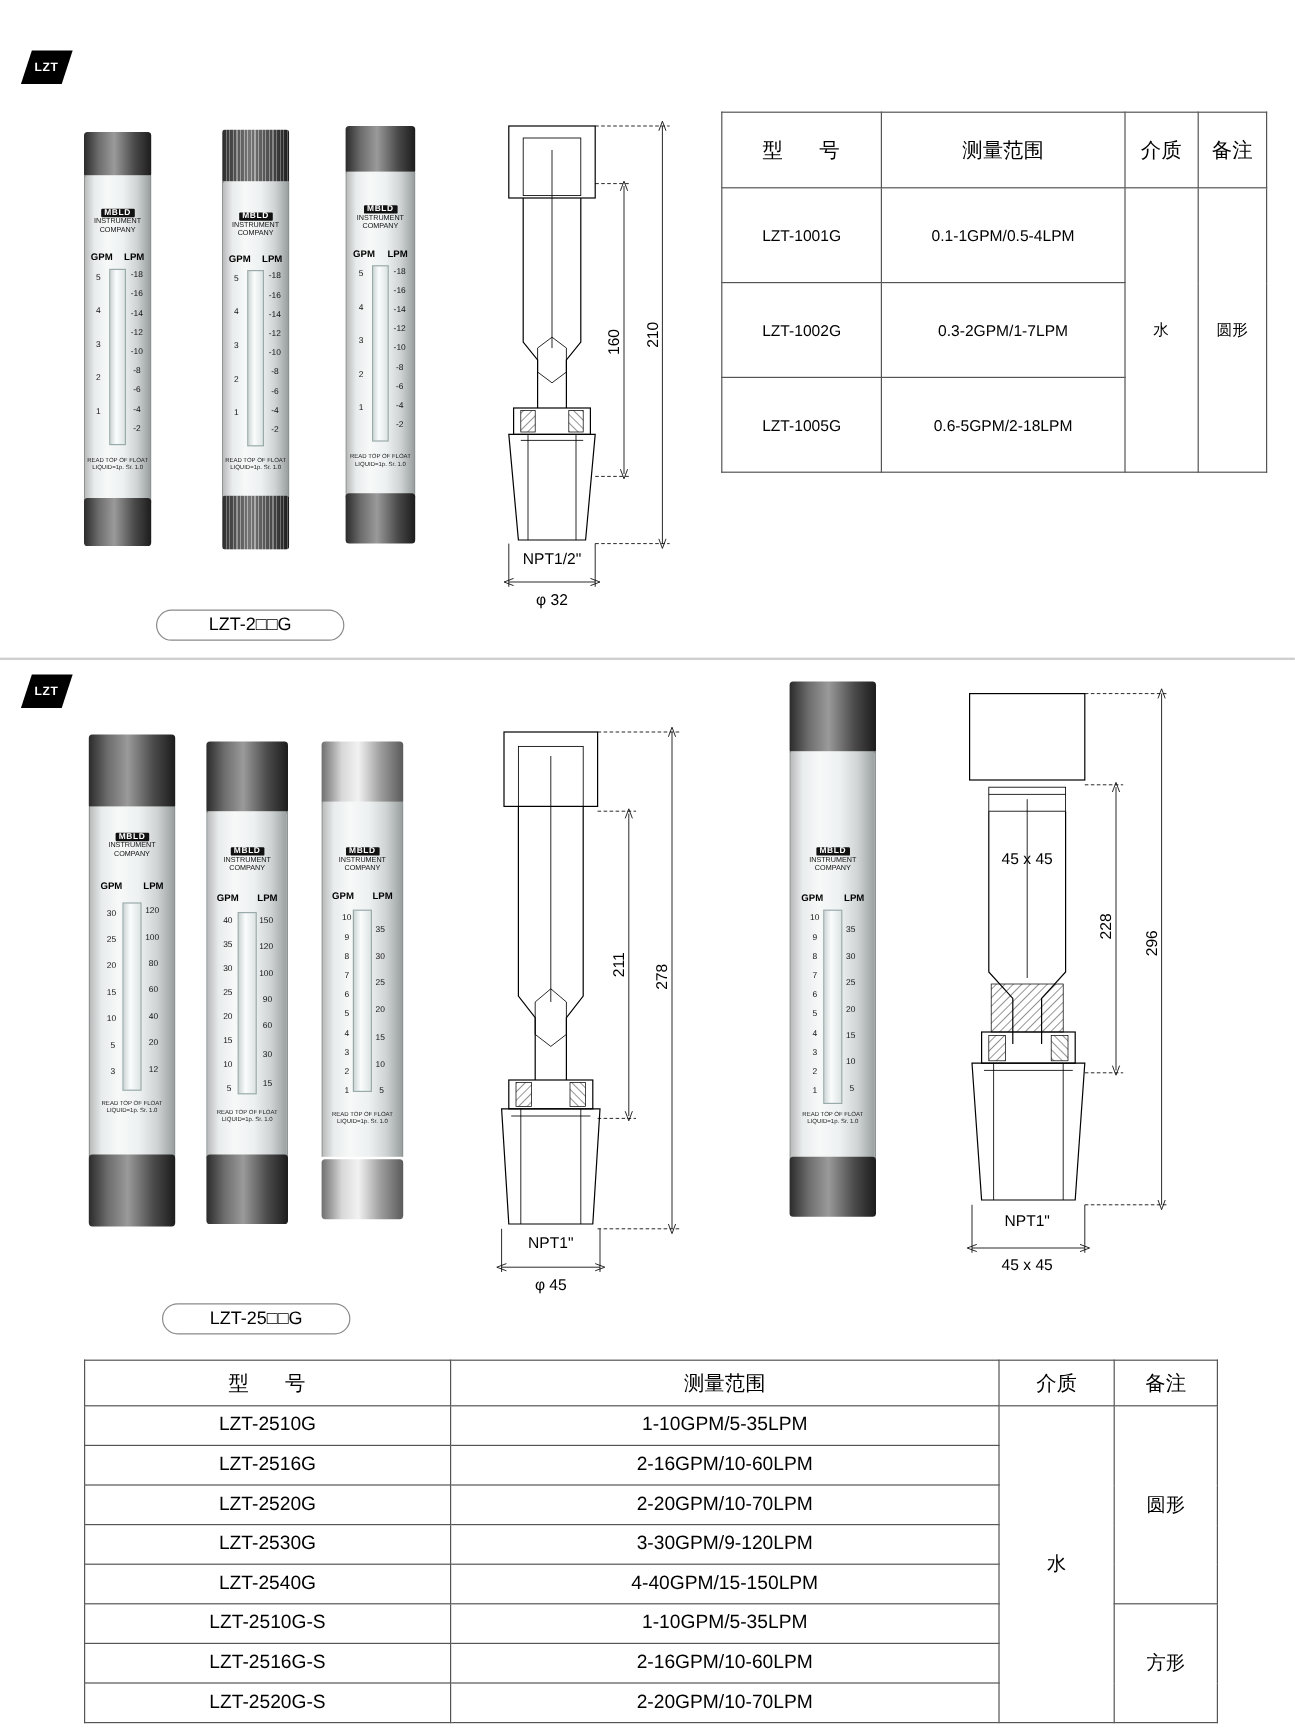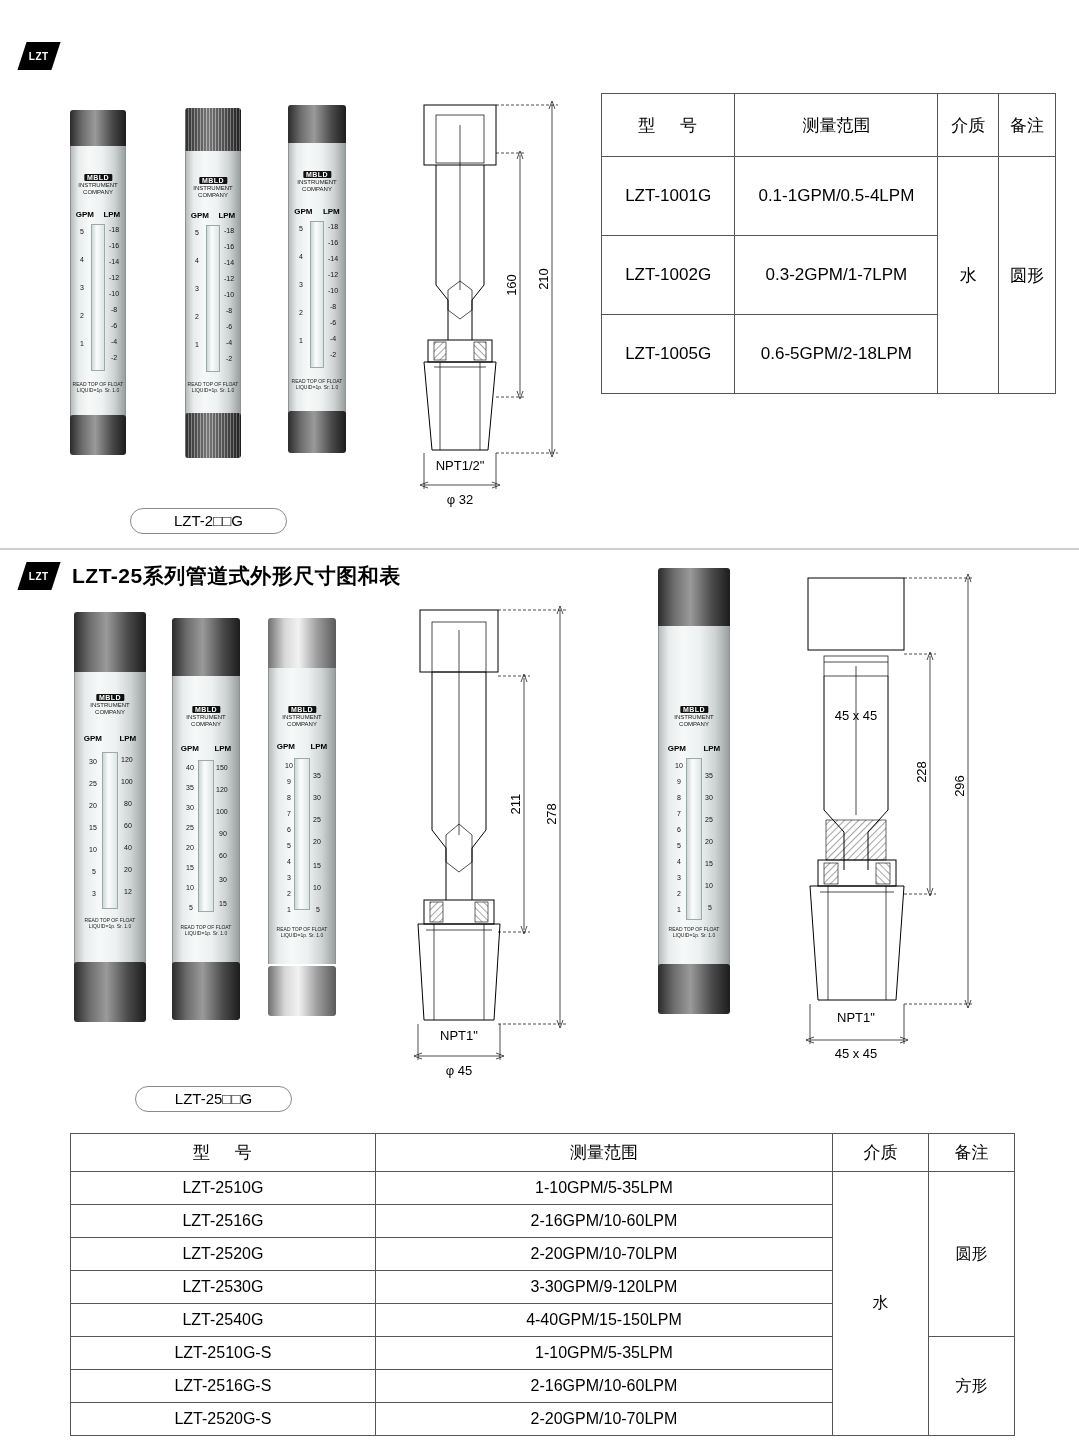--- a/index.html
+++ b/index.html
@@ -25,27 +25,27 @@
   .tag span{transform:skewX(18deg);}
   .sec-title{font-size:21px;font-weight:bold;letter-spacing:.5px;white-space:nowrap;}
 
   .divider{position:absolute;left:0;width:1079px;height:2px;background:#cfcfcf;}
 
   
   table{border-collapse:collapse;position:absolute;background:#fff;}
   table td,table th{border:1px solid #555;text-align:center;font-weight:normal;}
 
   #table-10{left:601px;top:93px;width:455px;}
-  #table-10 td{height:76px;font-size:17px;}
+  #table-10 td{height:76px;font-size:13px;}
   #table-10 .hd{height:60px;font-size:17px;}
   #table-10 .c1{width:130px;}
   #table-10 .c2{width:213px;}
   #table-10 .c3{width:62px;}
   #table-10 .c4{width:58px;}
-  .sp{letter-spacing:10px;padding-left:10px;}
+  .sp{letter-spacing:10px;padding-left:10px;font-family:Liberation Mono, monospace;}
 
   #table-25{left:70px;top:1133px;width:945px;}
   #table-25 td{font-size:16px;height:30px;}
   #table-25 .hd{height:35px;font-size:17px;}
   #table-25 .c1{width:300px;}
   #table-25 .c2{width:465px;}
   #table-25 .c3{width:95px;}
   #table-25 .c4{width:85px;}
 
   
@@ -286,21 +286,20 @@
       </tr>
     </tbody>
   </table>
 
   <div class="divider" style="top:548px;"></div>
 
   <div class="section-head" style="left:22px;top:562px;">
     <div class="tag">
         <span>LZT</span>
       </div>
-    <div class="sec-title">LZT-25系列管道式外形尺寸图和表</div>
   </div>
 
   <div class="meter" style="left:74px;top:612px;width:72px;height:410px;">
     <div class="m-cap" style="top:0;height:62px;"></div>
     <div class="m-body" style="top:60px;bottom:58px;">
       <div class="m-label" style="top:22px;">
         <span class="m-logo">MBLD</span><br>
         INSTRUMENT<br>COMPANY
       </div>
       <div class="m-units" style="top:62px;">

